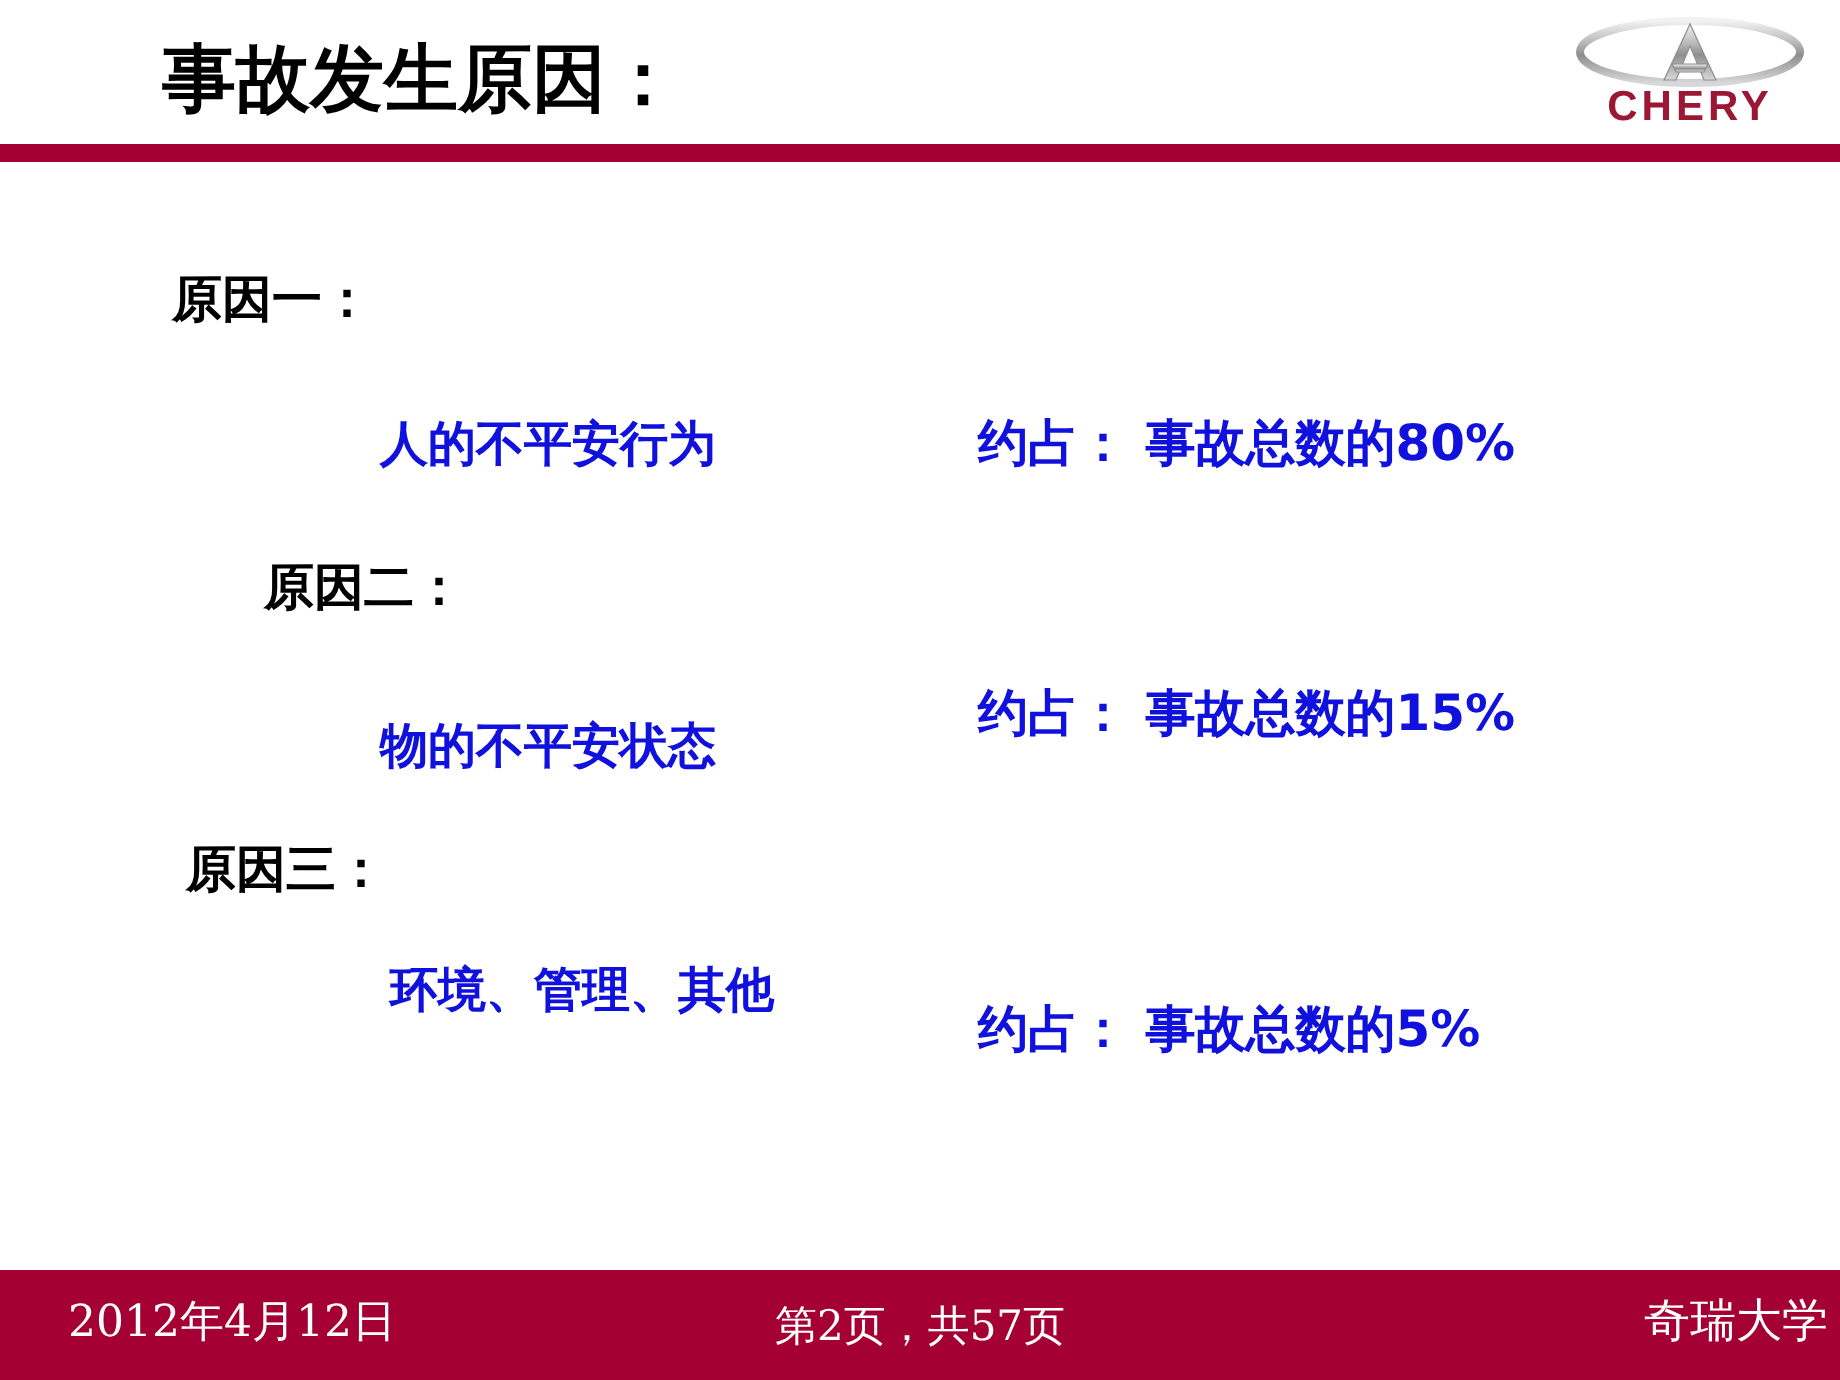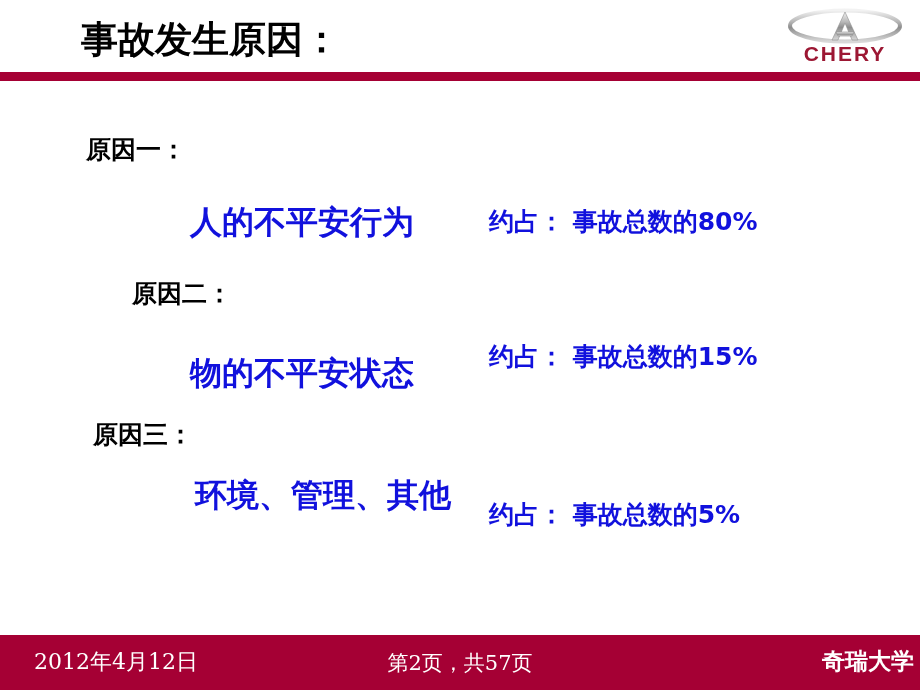--- a/index.html
+++ b/index.html
@@ -97,21 +97,21 @@
     position: absolute;
     font-size: 25px;
     font-weight: bold;
     color: #000000;
     white-space: nowrap;
     line-height: 34px;
     font-family: "DejaVu Sans", "Liberation Sans", sans-serif;
   }
   .cause-desc {
     position: absolute;
-    font-size: 32px;
+    font-size: 24px;
     font-weight: bold;
     color: #1111dd;
     white-space: nowrap;
     line-height: 32px;
     font-family: "DejaVu Sans", "Liberation Sans", sans-serif;
   }
   .cause-share {
     position: absolute;
     font-size: 25px;
     font-weight: bold;
@@ -167,21 +167,21 @@
     color: #ffffff;
     white-space: nowrap;
     line-height: 30px;
     font-family: "DejaVu Serif", "Liberation Serif", serif;
   }
   .footer-org {
     position: absolute;
     right: 18px;
     top: 11px;
     font-size: 23px;
-    font-weight: bold;
+    font-weight: normal;
     color: #ffffff;
     white-space: nowrap;
     line-height: 30px;
     font-family: "DejaVu Sans", "Liberation Sans", sans-serif;
   }
 </style>
 </head>
 <body>
 
 <div class="slide">

